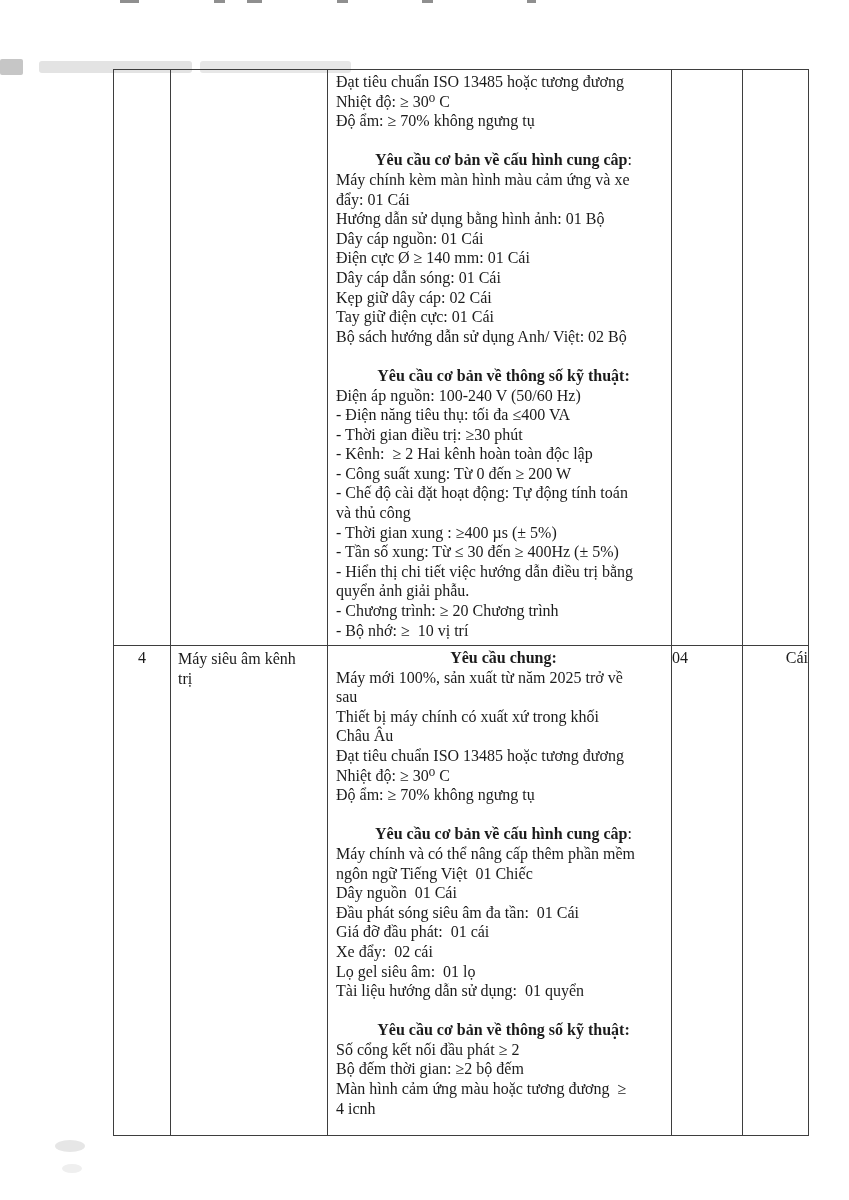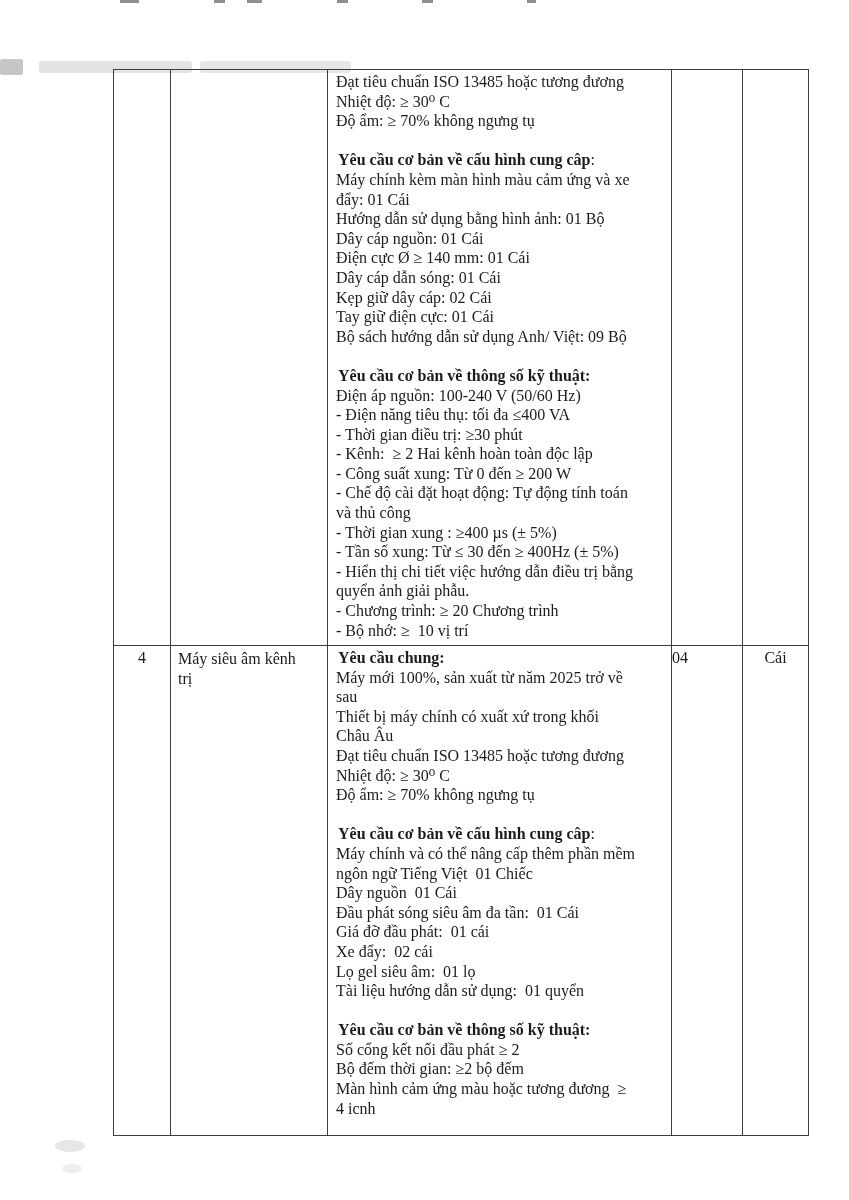--- a/index.html
+++ b/index.html
@@ -46,37 +46,37 @@
     border: 1.5px solid #3e3e3e;
     vertical-align: top;
     padding: 0;
     overflow: hidden;
   }
   tr.r0 td { height: 572px; }
   tr.r1 td { height: 486px; }
 
   td.stt  { text-align: center; padding-top: 3px; }
   td.qty  { text-align: left; padding-top: 3px; }
-  td.unit { text-align: center; padding-top: 3px; }
+  td.unit { text-align: right; padding-top: 3px; }
 
   .name-inner {
     margin: 3px 0 0 7px;
     width: 128px;
     line-height: 20px;
   }
 
   .lines {
     padding: 2px 2px 0 8px;
   }
   .spec-line {
     line-height: 19.6px;
     height: 19.6px;
     white-space: pre;
   }
-  .spec-line.has-b { text-indent: 2px; }
+  .spec-line.has-b { text-indent: 2px; text-align: center; }
   .spec-line b { font-weight: bold; }
 </style>
 </head>
 <body>
 
 <div class="page">
 
   <div class="artifact a-dash a-d1"></div>
   <div class="artifact a-dash a-d2"></div>
   <div class="artifact a-dash a-d3"></div>
@@ -111,21 +111,21 @@
               <div class="spec-line">&nbsp;</div>
               <div class="spec-line has-b"><b>Yêu cầu cơ bản về cấu hình cung câp</b>:</div>
               <div class="spec-line">Máy chính kèm màn hình màu cảm ứng và xe</div>
               <div class="spec-line">đẩy: 01 Cái</div>
               <div class="spec-line">Hướng dẫn sử dụng bằng hình ảnh: 01 Bộ</div>
               <div class="spec-line">Dây cáp nguồn: 01 Cái</div>
               <div class="spec-line">Điện cực Ø ≥ 140 mm: 01 Cái</div>
               <div class="spec-line">Dây cáp dẫn sóng: 01 Cái</div>
               <div class="spec-line">Kẹp giữ dây cáp: 02 Cái</div>
               <div class="spec-line">Tay giữ điện cực: 01 Cái</div>
-              <div class="spec-line">Bộ sách hướng dẫn sử dụng Anh/ Việt: 09 Bộ</div>
+              <div class="spec-line">Bộ sách hướng dẫn sử dụng Anh/ Việt: 02 Bộ</div>
               <div class="spec-line">&nbsp;</div>
               <div class="spec-line has-b"><b>Yêu cầu cơ bản về thông số kỹ thuật:</b></div>
               <div class="spec-line">Điện áp nguồn: 100-240 V (50/60 Hz)</div>
               <div class="spec-line">- Điện năng tiêu thụ: tối đa ≤400 VA</div>
               <div class="spec-line">- Thời gian điều trị: ≥30 phút</div>
               <div class="spec-line">- Kênh:  ≥ 2 Hai kênh hoàn toàn độc lập</div>
               <div class="spec-line">- Công suất xung: Từ 0 đến ≥ 200 W</div>
               <div class="spec-line">- Chế độ cài đặt hoạt động: Tự động tính toán</div>
               <div class="spec-line">và thủ công</div>
               <div class="spec-line">- Thời gian xung : ≥400 µs (± 5%)</div>

